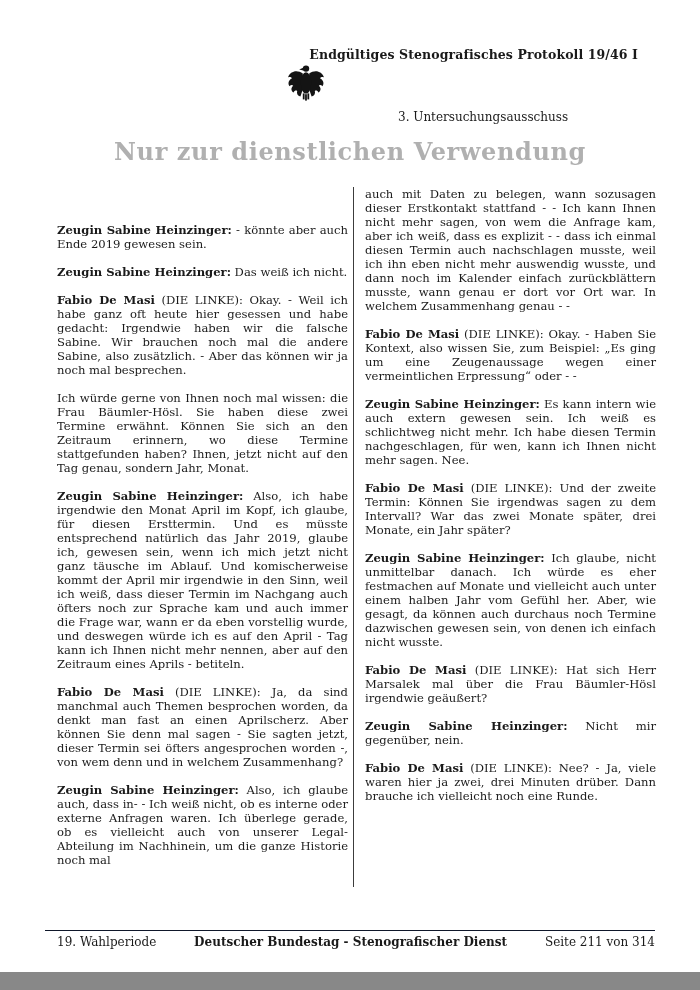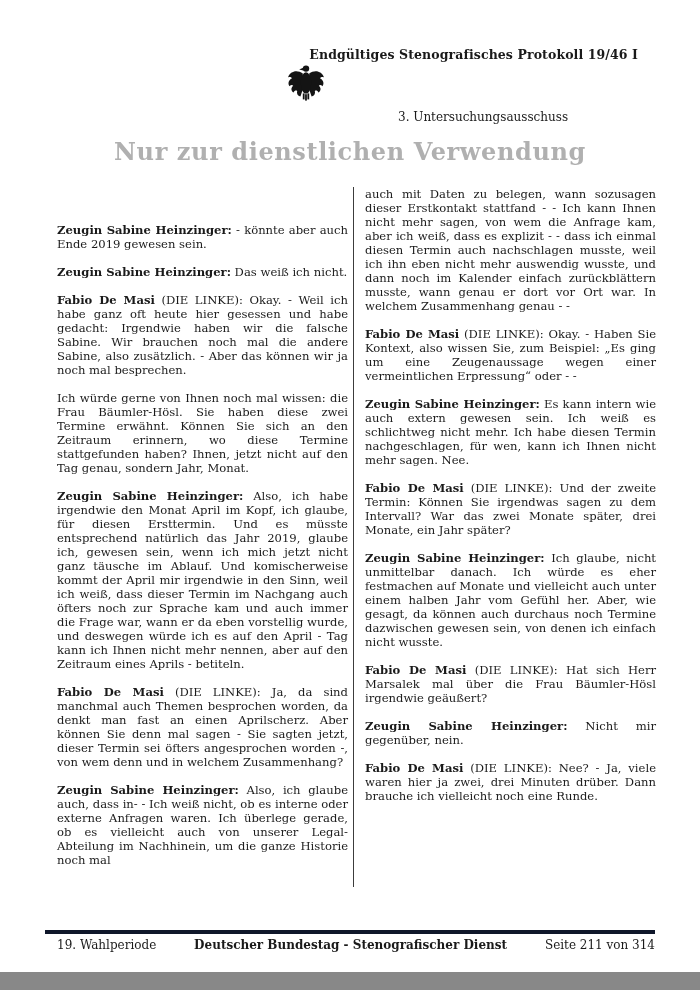--- a/index.html
+++ b/index.html
@@ -38,21 +38,21 @@
     display:flex; align-items:flex-start;
   }
   .col { font-size:11.6px; line-height:14px; text-align:justify; }
   .col-left  { width:291px;margin-top:36px; }
   .divider   { width:1px; height:700px; background:#3c3c3c; margin-left:5px; flex:0 0 1px; }
   .col-right { flex:1; padding-left:11px; }
   .para { margin-bottom:14px; }
   .speaker { font-weight:bold; }
   .footer {
     position:absolute; top:930px; left:45px; width:610px;
-    border-top:4px solid #0f172a;
+    border-top:1px solid #0f172a;
     padding-top:4px;
     display:flex; align-items:baseline;
     font-size:12px;
   }
   .footer-left   { padding-left:12px; white-space:nowrap; }
   .footer-center { flex:1; text-align:center; font-weight:bold; white-space:nowrap; }
   .footer-right  { white-space:nowrap; }
 </style>
 </head>
 <body>

